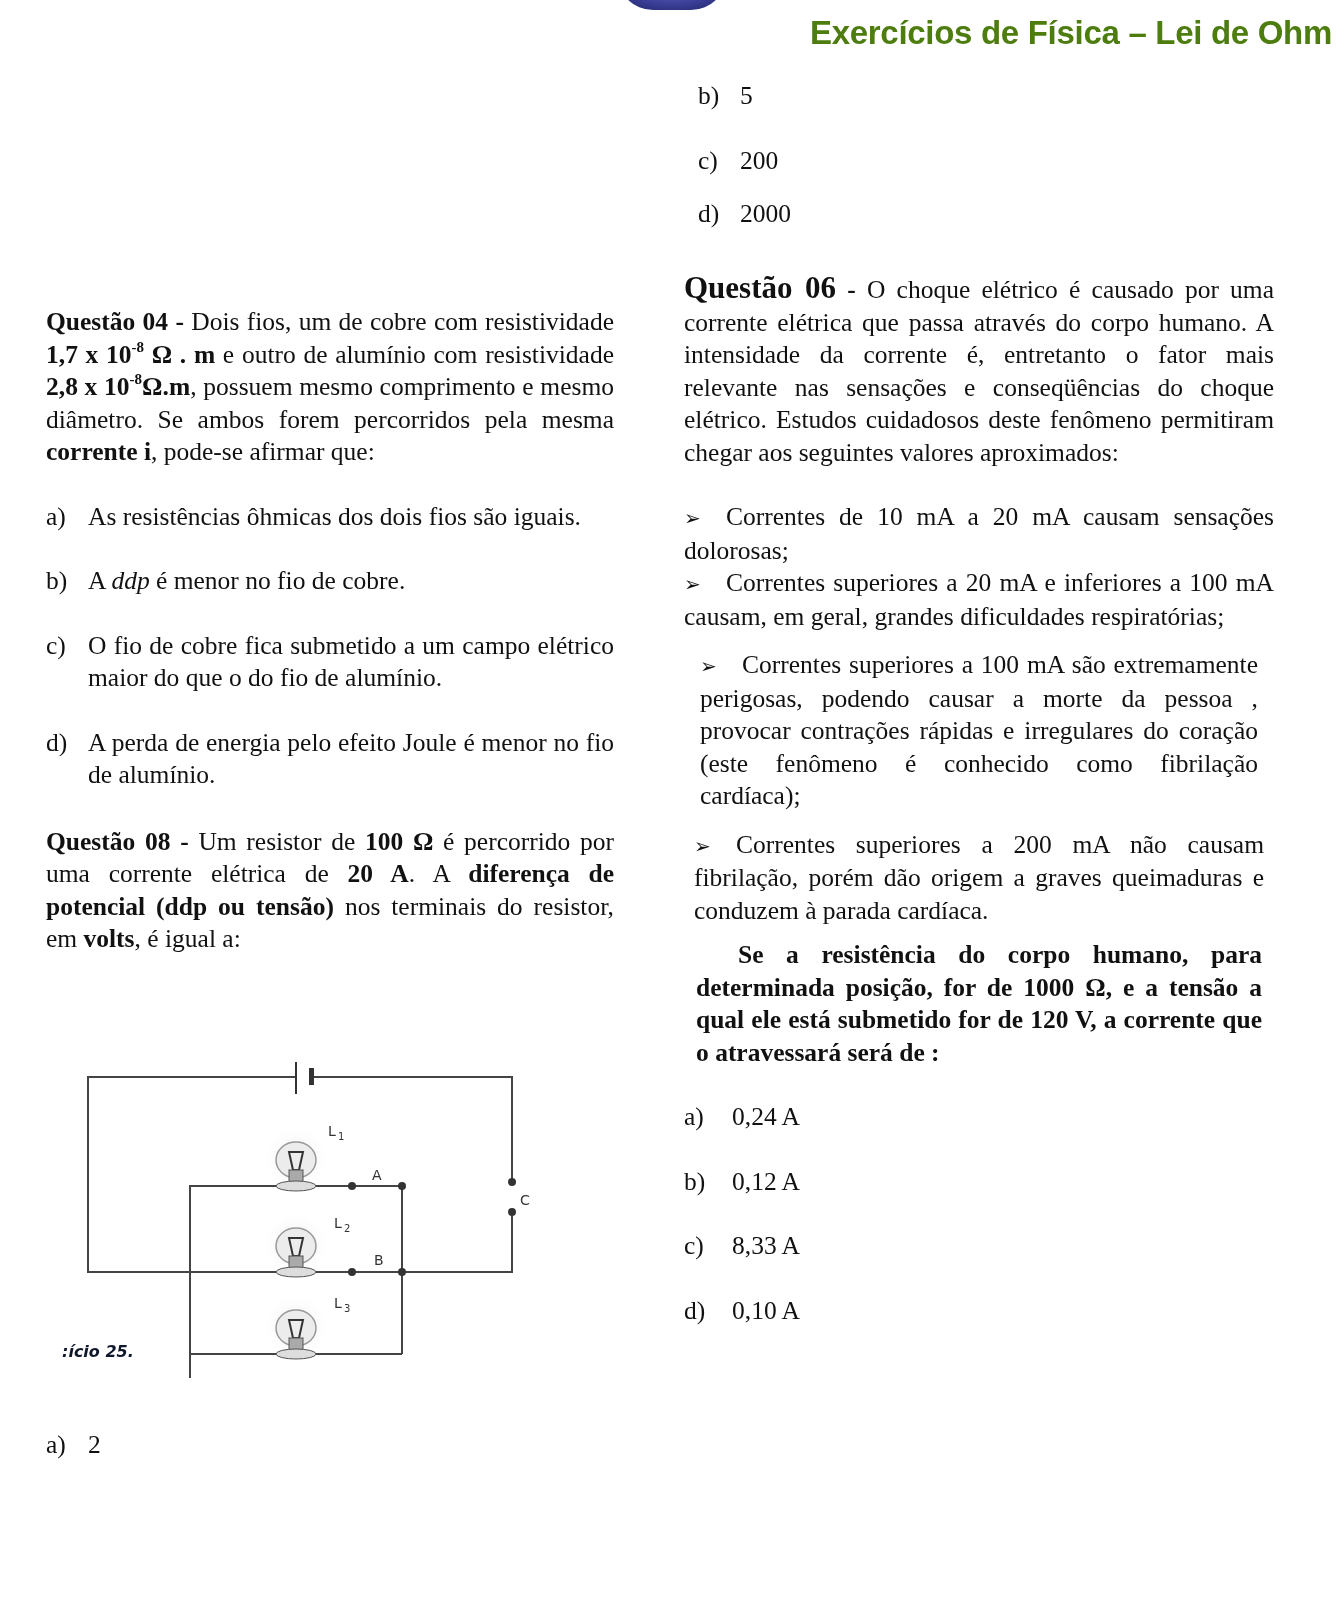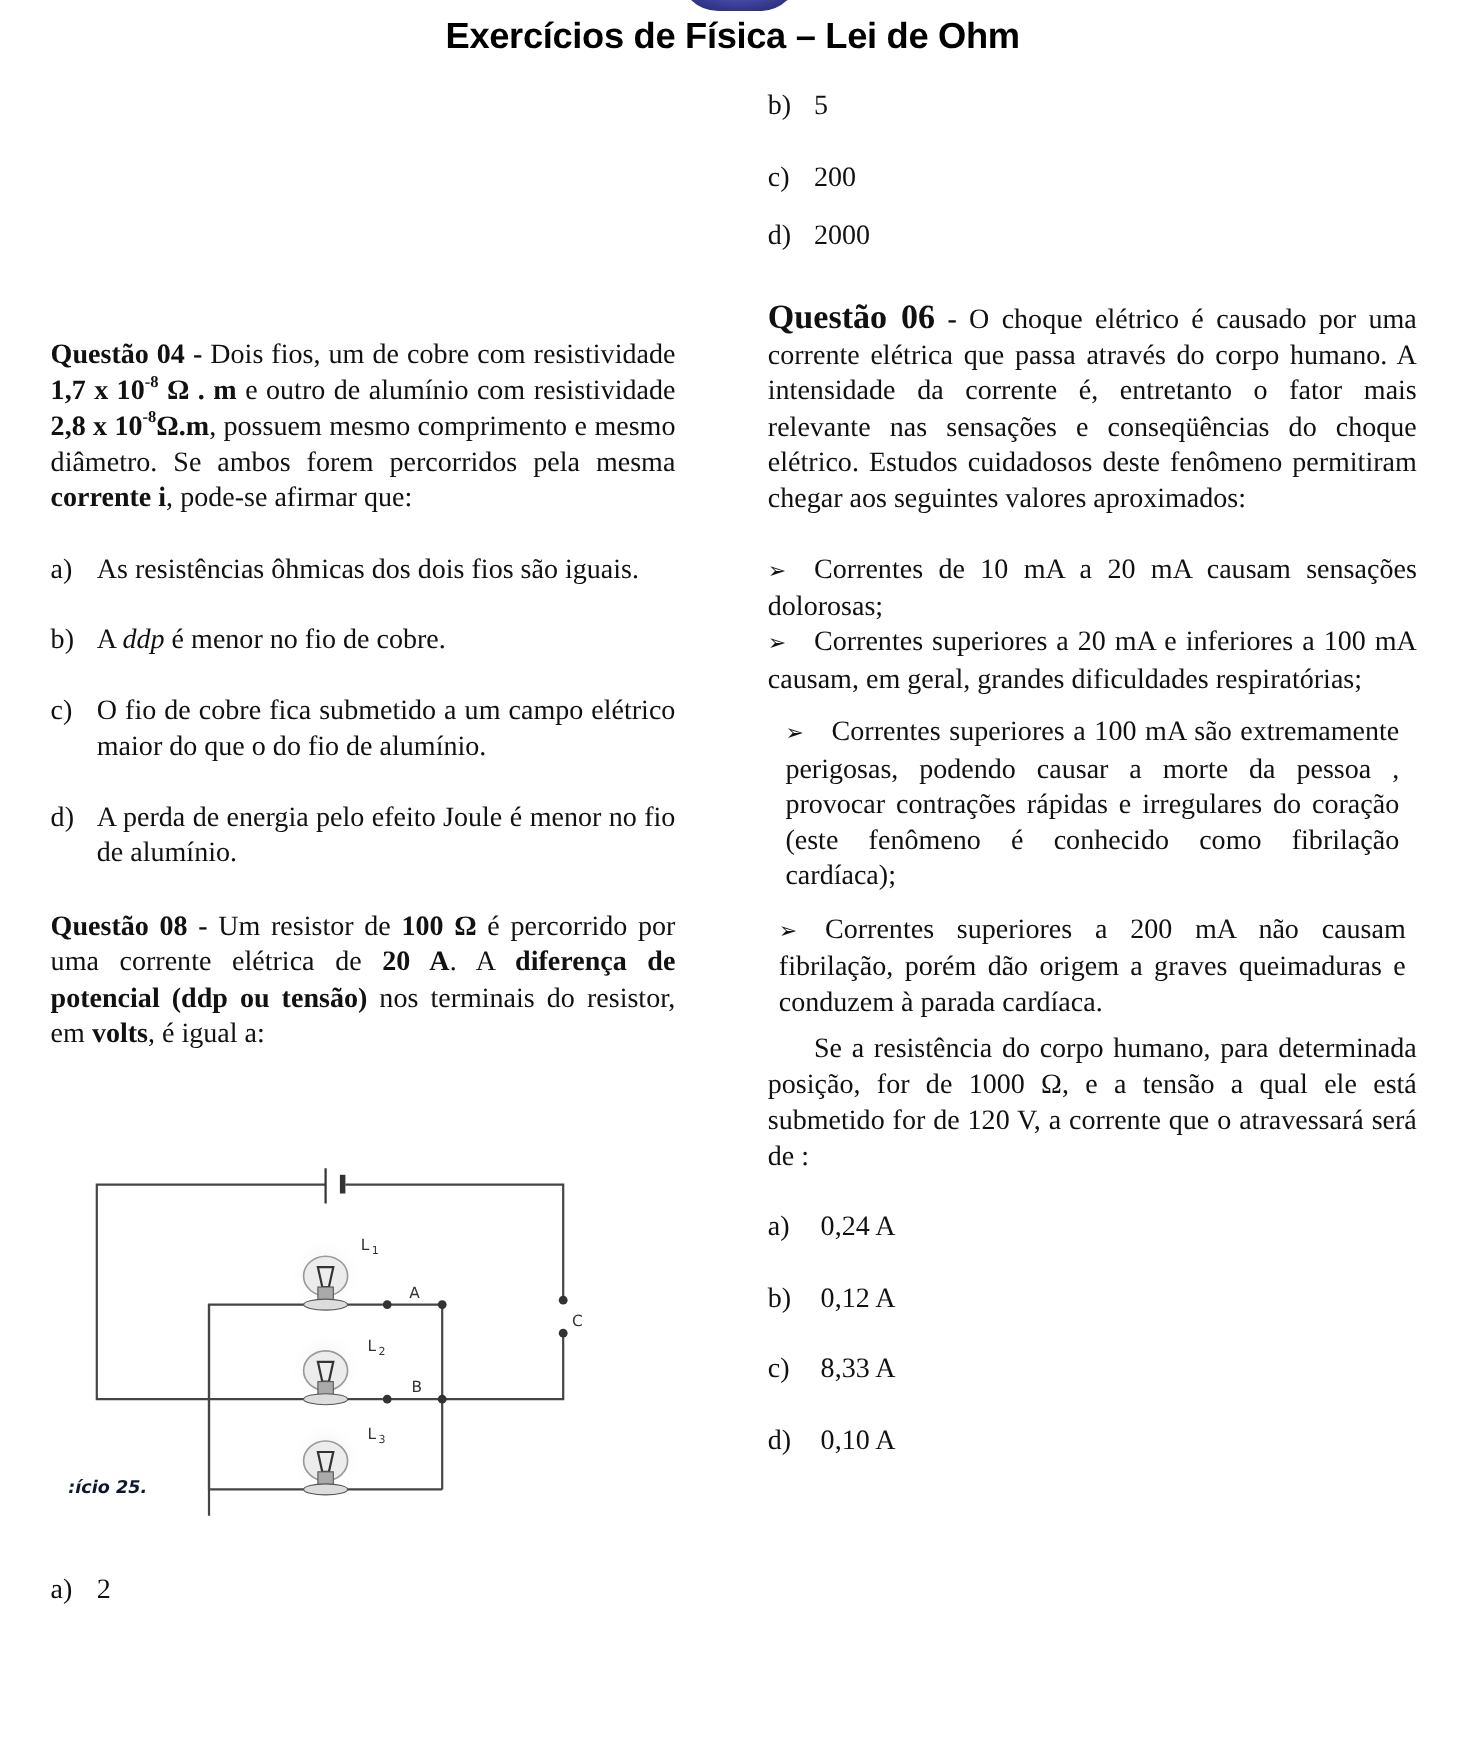--- a/index.html
+++ b/index.html
@@ -6,23 +6,23 @@
   body {
     width: 1344px; height: 1600px; position: relative; overflow: hidden;
     font-family: "Liberation Serif", "DejaVu Serif", serif; color: #111;
   }
   .logo-arc {
     position: absolute; left: 617px; top: -26px; width: 110px; height: 36px;
     border-radius: 0 0 55px 55px;
     background: radial-gradient(ellipse at 50% 30%, #6a6fc4 0%, #3b3f97 55%, #1f2266 100%);
   }
   .title {
-    position: absolute; left: 0; top: 14px; width: 1332px; text-align: center;
+    position: absolute; left: 0; top: 14px; width: 1332px; text-align: right;
     font-family: "Liberation Sans", "DejaVu Sans", sans-serif; font-weight: bold;
-    font-size: 33px; letter-spacing: -0.3px; color: #000000;
+    font-size: 33px; letter-spacing: -0.3px; color: #4d7c0f;
   }
   .col { position: absolute; font-size: 25.5px; line-height: 32.5px; }
   .col-left { left: 46px; top: 306px; width: 568px; font-family: Liberation Serif, serif; }
   .just { text-align: justify; text-align-last: auto; }
   .qhead { font-weight: bold; }
   .qhead6 { font-weight: bold; font-size: 31px; }
   b { font-weight: bold; }
   sup { font-size: 15px; line-height: 0; vertical-align: 11px; }
   .opt { display: flex; }
   .opt .lbl { width: 42px; flex: none; }
@@ -155,33 +155,33 @@
     </g>
   </svg>
 </div>
 <div class="caption">:ício 25.</div>
 
 <div class="lone-opt opt" style="width:200px;">
     <span class="lbl">a)</span>
     <span class="txt">2</span>
   </div>
 
-<div class="col" style="left:698px; top:272px; width:590px;">
+<div class="col" style="left:684px; top:272px; width:590px;">
   <p class="just" style="margin:0;">
     <span class="qhead6">Questão 06</span><b> - </b><span>O choque elétrico é causado por uma corrente elétrica que passa através do corpo humano. A intensidade da corrente é, entretanto o fator mais relevante nas sensações e conseqüências do choque elétrico. Estudos  cuidadosos deste fenômeno permitiram chegar aos seguintes valores aproximados:</span>
   </p>
 
   <div style="margin-top:32px;">
     <p class="just" style="margin:0;"><span class="arrow">➢</span><span>Correntes de 10 mA a 20 mA causam sensações dolorosas;</span></p>
     <p class="just" style="margin:0;"><span class="arrow">➢</span><span>Correntes superiores a 20 mA e inferiores a 100 mA causam, em geral, grandes dificuldades respiratórias;</span></p>
     <p class="just" style="margin:16px;"><span class="arrow">➢</span><span>Correntes superiores a 100 mA são extremamente perigosas, podendo causar a morte da pessoa , provocar contrações rápidas e irregulares do coração (este fenômeno é conhecido como fibrilação cardíaca);</span></p>
     <p class="just" style="margin:10px;"><span class="arrow">➢</span><span>Correntes superiores a 200 mA não causam fibrilação, porém dão origem  a graves queimaduras e conduzem à parada cardíaca.</span></p>
   </div>
 
-  <p class="just" style="margin:0;"><span class="indent"></span><span>Se a resistência do corpo humano, para determinada posição, for de 1000 Ω, e a tensão a qual ele está submetido for de 120 V, a corrente que o atravessará será de :</span></p>
+  <p class="just" style="margin:12px;font-weight:bold;"><span class="indent"></span><span>Se a resistência do corpo humano, para determinada posição, for de 1000 Ω, e a tensão a qual ele está submetido for de 120 V, a corrente que o atravessará será de :</span></p>
 
   <div class="opt opt-r" style="margin-top:32px;">
       <span class="lbl">a)</span>
       <span class="txt">0,24 A</span>
     </div>
   <div class="opt opt-r" style="margin-top:32px;">
       <span class="lbl">b)</span>
       <span class="txt">0,12 A</span>
     </div>
   <div class="opt opt-r" style="margin-top:32px;">

